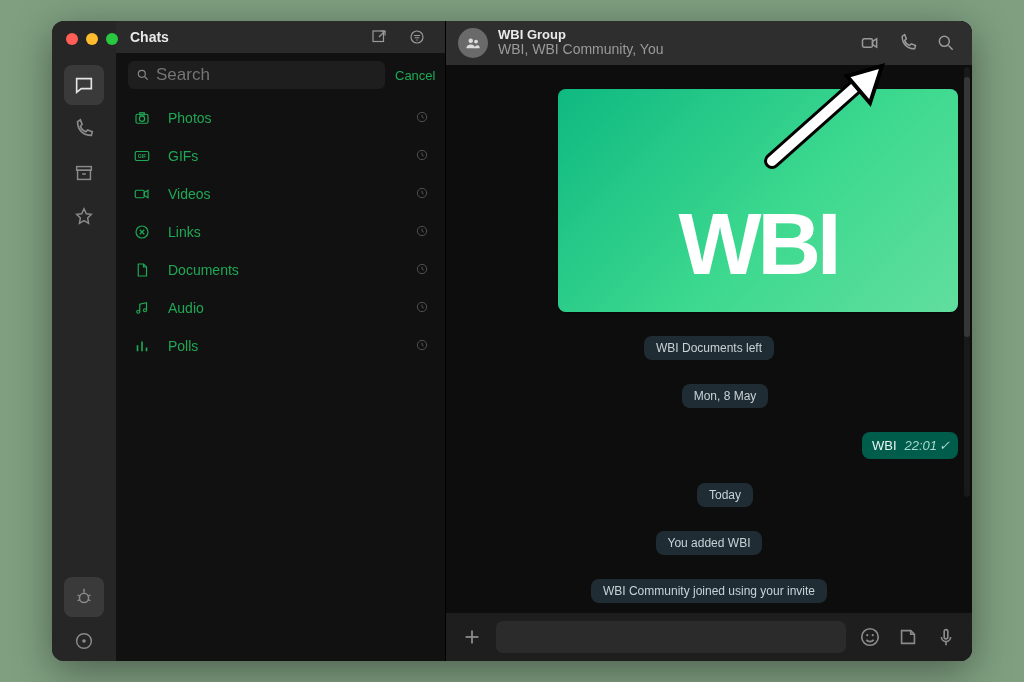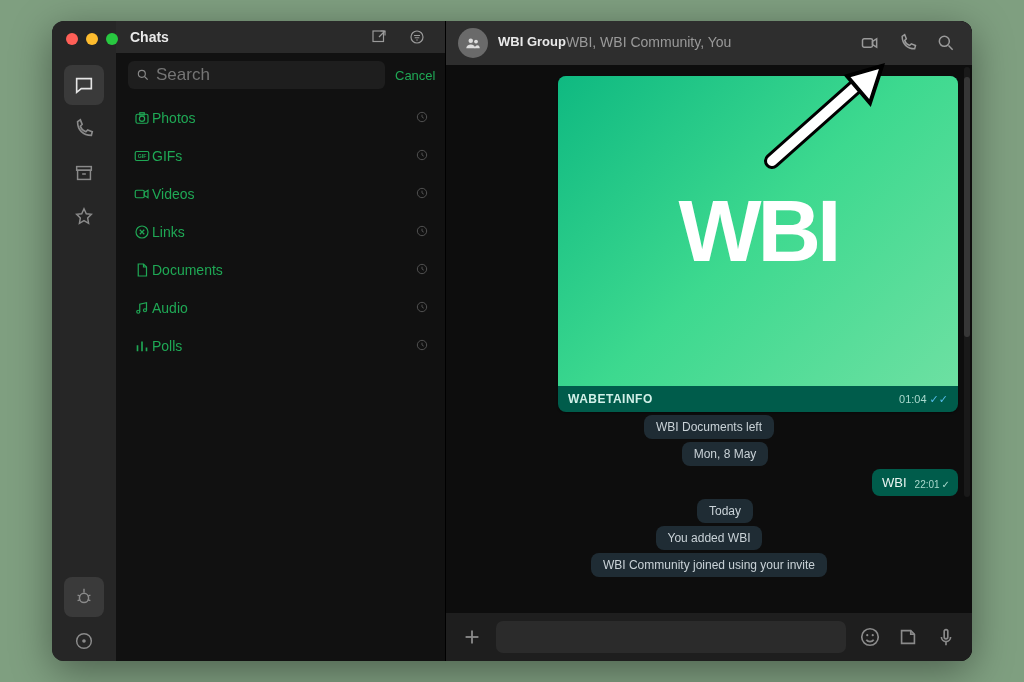--- a/index.html
+++ b/index.html
@@ -28,59 +28,59 @@
   .icon-btn { width: 28px; height: 28px; display: flex; align-items: center; justify-content: center; color: #9a9a9a; cursor: pointer; }
   .icon-btn svg { width: 18px; height: 18px; }
 
   .search-row { display: flex; align-items: center; padding: 8px 12px; gap: 10px; }
   .search-box { flex: 1; display: flex; align-items: center; background: #1e1e1e; border-radius: 6px; height: 28px; padding: 0 8px; color: #888; gap: 6px; }
   .search-box input { flex: 1; background: transparent; border: 0; outline: 0; color: #a3a3a3; font-size: 17px; }
   .search-box svg { width: 14px; height: 14px; }
   .cancel { color: #1fa855; font-size: 13px; cursor: pointer; }
 
   .filter-list { padding: 2px 6px; }
-  .filter-item { display: flex; align-items: center; height: 38px; padding: 0 10px; color: #1fa855; font-size: 14px; gap: 0; border-radius: 6px; cursor: pointer; }
+  .filter-item { display: flex; align-items: center; height: 38px; padding: 0 10px; color: #1fa855; font-size: 14px; gap: 16px; border-radius: 6px; cursor: pointer; }
   .filter-item .ficon { width: 20px; display: flex; justify-content: center; }
   .filter-item .ficon svg { width: 18px; height: 18px; }
   .filter-item .label { flex: 1; }
   .filter-item .clock { color: #555; }
   .filter-item .clock svg { width: 14px; height: 14px; }
 
   
   .chat { flex: 1; display: flex; flex-direction: column; background: #0d0d0d; position: relative; }
   .chat-header { height: 44px; background: #2e2e2e; display: flex; align-items: center; padding: 0 12px; gap: 10px; color: #e9e9e9; }
   .avatar { width: 30px; height: 30px; border-radius: 50%; background: #6a6a6a; display: flex; align-items: center; justify-content: center; color: #ddd; }
   .avatar svg { width: 18px; height: 18px; }
-  .chat-title { display: flex; flex-direction: row; line-height: 1.1; }
+  .chat-title { display: flex; flex-direction: column; line-height: 1.1; }
   .chat-title .name { font-size: 13px; font-weight: 600; }
   .chat-title .sub { font-size: 14px; color: #9a9a9a; }
   .chat-header .spacer { flex: 1; }
   .chat-header .icon-btn svg { width: 20px; height: 20px; }
 
-  .messages { flex: 1; overflow: hidden; position: relative; padding: 8px 14px 10px 14px; display: flex; flex-direction: column; align-items: center; gap: 3px; }
+  .messages { flex: 1; overflow: hidden; position: relative; padding: 0 14px 10px 14px; display: flex; flex-direction: column; align-items: center; gap: 24px; }
   .doodle { position: absolute; inset: 0; background:
     radial-gradient(circle at 20% 30%, #1a1a1a 1px, transparent 1px),
     radial-gradient(circle at 70% 60%, #161616 1px, transparent 1px),
     #0d0d0d; background-size: 40px 40px, 60px 60px; opacity: .8; z-index: 0; }
   .messages > * { position: relative; z-index: 1; }
 
   .image-bubble { align-self: flex-end; width: 400px; background: #005c4b; border-radius: 8px; overflow: hidden; box-shadow: 0 1px 2px rgba(0,0,0,.4); }
   .image-area { width: 100%; height: 310px; background: linear-gradient(135deg, #0fb981 0%, #3dd98f 50%, #6de0a2 100%); display: flex; align-items: center; justify-content: center; position: relative; }
   .wbi-text { font-size: 88px; font-weight: 900; letter-spacing: -4px; color: #fff; font-family: Arial Black, Arial, sans-serif; }
   .caption-row { display: flex; align-items: center; padding: 6px 10px; color: #d1f0e8; font-size: 12px; }
   .caption-row .cap { flex: 1; font-weight: 600; letter-spacing: .5px; }
   .caption-row .time { font-size: 11px; color: #a9d9cd; display: flex; align-items: center; gap: 3px; }
   .ticks { color: #53bdeb; }
 
   .sys-pill { background: #1f2c34; color: #c9d2d7; font-size: 12px; padding: 5px 12px; border-radius: 8px; }
   .date-pill { background: #1f2c34; color: #c9d2d7; font-size: 12px; padding: 5px 12px; border-radius: 8px; font-weight: 500; margin-left: 32px; }
 
   .out-bubble { align-self: flex-end; background: #005c4b; color: #e9f5f1; border-radius: 8px; padding: 6px 8px 6px 10px; font-size: 13px; display: flex; align-items: flex-end; gap: 8px; max-width: 70%; }
   .out-bubble .msg { }
-  .out-bubble .meta { font-size: 10px; color: #a9d9cd; display: flex; align-items: center; gap: 2px; }
+  .out-bubble .meta { font-size: 13px; color: #a9d9cd; display: flex; align-items: center; gap: 2px; font-style: italic; }
 
   .composer { height: 48px; background: #1e1e1e; display: flex; align-items: center; padding: 0 12px; gap: 10px; }
   .comp-btn { width: 28px; height: 28px; display: flex; align-items: center; justify-content: center; color: #8a8a8a; cursor: pointer; }
   .comp-btn svg { width: 22px; height: 22px; }
   .comp-input { flex: 1; background: #2b2b2b; border-radius: 7px; height: 32px; }
   .scroll-indicator { position: absolute; right: 2px; top: 46px; width: 6px; height: 430px; background: rgba(255,255,255,.05); border-radius: 3px; }
   .scroll-thumb { position: absolute; right: 2px; top: 56px; width: 6px; height: 260px; background: rgba(255,255,255,.13); border-radius: 3px; }
 
   
   .annot-arrow { position: absolute; z-index: 50; pointer-events: none; }

